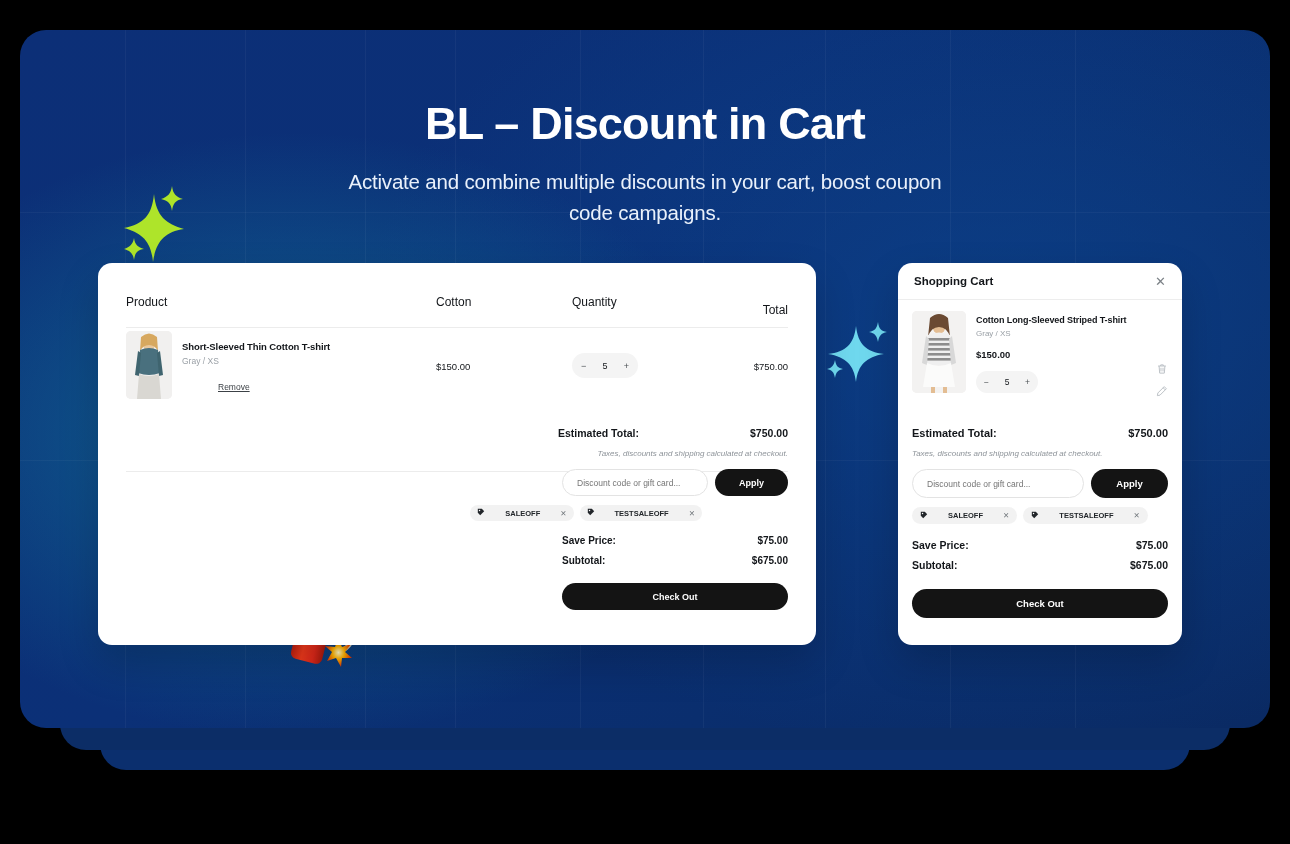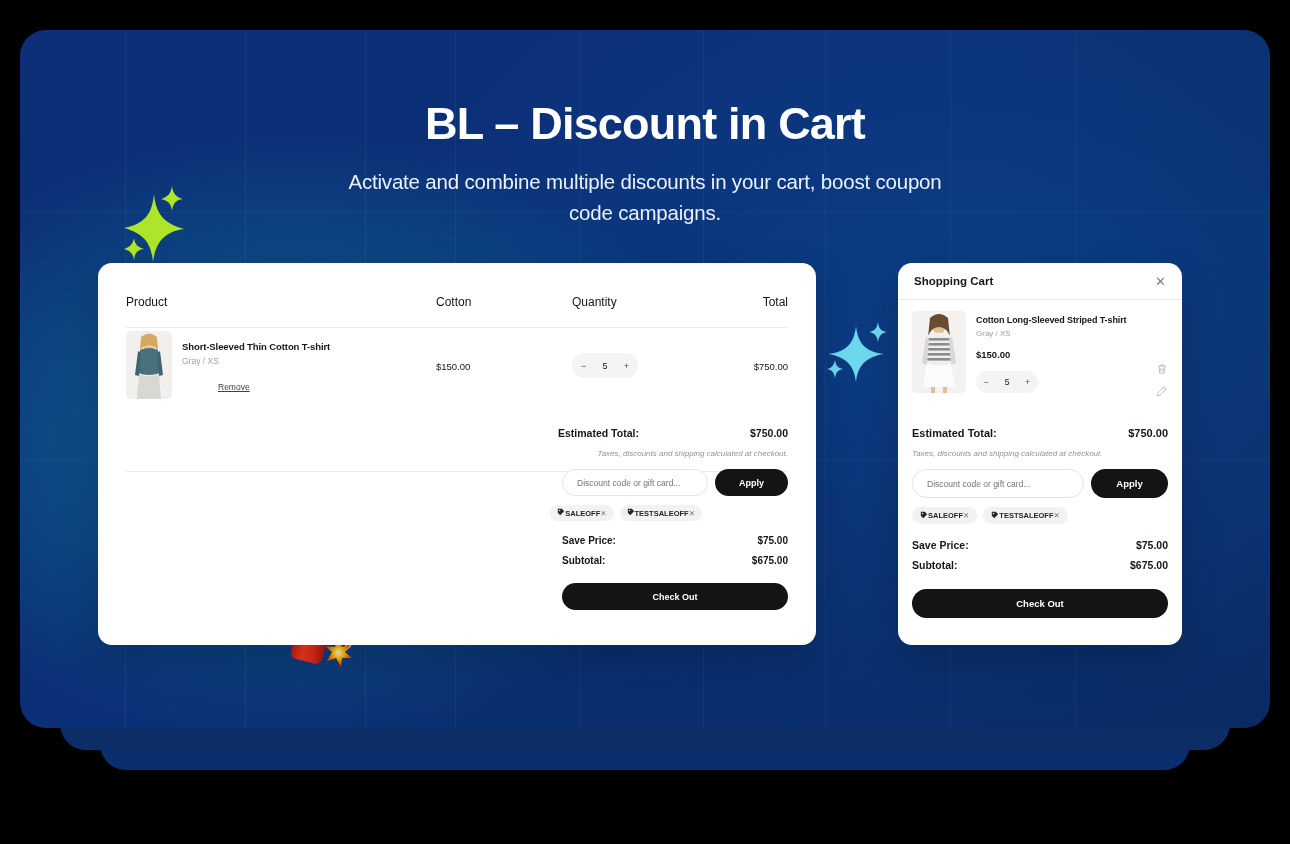--- a/index.html
+++ b/index.html
@@ -81,21 +81,21 @@
 
   
   .table-head {
     position: absolute; left: 28px; right: 28px; top: 32px; height: 22px;
     font-size: 12px; color: #13161a; font-weight: 500;
   }
   .th { position: absolute; top: 0; }
   .th-product { left: 0; }
   .th-price { left: 310px; }
   .th-qty { left: 446px; text-align: right; }
-  .th-total { right: 0; }
+  .th-total { right: 0; margin-top: 8px; }
   .rule {
     position: absolute; left: 28px; right: 28px; height: 1px;
     background: #ececec;
   }
   #rule-1 { top: 64px; }
   #rule-2 { top: 208px; }
 
   .row-item { position: absolute; left: 28px; right: 28px; top: 68px; height: 140px; }
   .thumb {
     position: absolute; left: 0; top: 0; width: 46px; height: 68px;
@@ -138,21 +138,21 @@
     color: #b3b8bd; overflow: hidden;
   }
   .apply-btn {
     background: #141414; color: #fff; border-radius: 18px;
     display: flex; align-items: center; justify-content: center;
     font-weight: bold; cursor: pointer;
   }
   .chips { position: absolute; display: flex; gap: 6px; }
   .chip {
     background: #f2f2f2; border-radius: 11px;
-    display: flex; align-items: center; gap: 0;
+    display: flex; align-items: center; gap: 20px;
     color: #22262a; font-weight: bold;
   }
   .chip .chip-x { color: #6e7479; font-weight: normal; }
   .checkout-btn {
     position: absolute; background: #141414; color: #fff;
     border-radius: 18px; display: flex; align-items: center;
     justify-content: center; font-weight: bold; cursor: pointer;
   }
 
   

